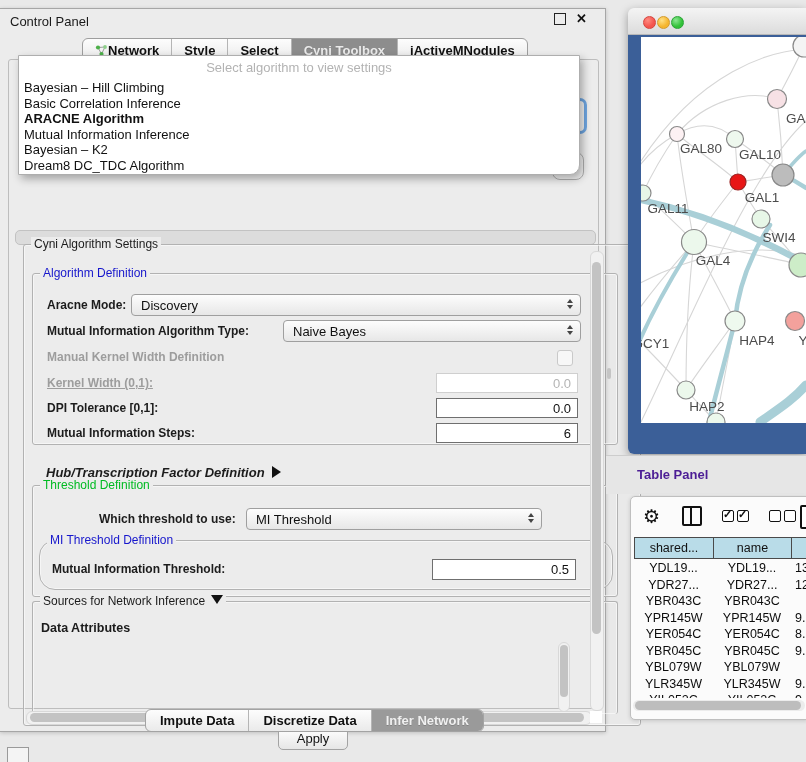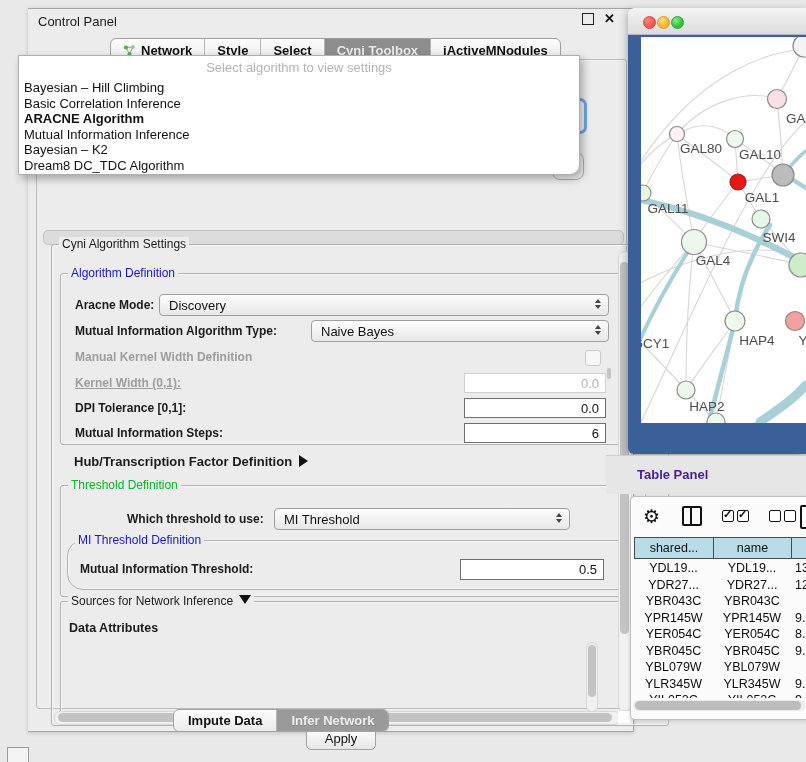--- a/index.html
+++ b/index.html
@@ -1,32 +1,32 @@
 <!DOCTYPE html>
 <html><head>
 <meta charset="utf-8">
 <style>
   html,body{margin:0;padding:0;}
   body{width:806px;height:762px;position:relative;overflow:hidden;background:#e9e9e9;
        font-family:"Liberation Sans",sans-serif;-webkit-font-smoothing:antialiased;}
 
   
   .window-cp{position:absolute;left:0;top:8px;width:605px;height:722px;background:#ececec;
-    border:1px solid #a6a6a6;border-left:none;box-shadow:0 1px 4px rgba(0,0,0,.18);margin-left:28px;}
+    border:1px solid #a6a6a6;border-left:none;box-shadow:0 1px 4px rgba(0,0,0,.18);}
   .cp-title{position:absolute;left:0;top:0;width:100%;height:24px;display:flex;align-items:center;
     font-size:13px;color:#1a1a1a;}
   .cp-title .ttl{margin-left:10px;}
   .winbtns{position:absolute;right:18px;top:4px;display:flex;gap:10px;align-items:center;}
   .float-btn{width:10px;height:10px;border:1.6px solid #222;display:inline-block;background:transparent;}
   .close-btn{font-size:13px;font-weight:900;color:#111;line-height:10px;}
 
   
   .cp-tabs{position:absolute;left:82px;top:29px;height:22px;display:flex;border:1px solid #9e9e9e;
     border-radius:6px 6px 0 0;overflow:hidden;background:linear-gradient(#fdfdfd,#e9e9e9);}
-  .tab{display:flex;align-items:center;gap:5px;padding:0 12px;font-size:13px;font-weight:bold;color:#111;
+  .tab{display:flex;align-items:center;padding:0 12px;font-size:13px;font-weight:bold;color:#111;
     border-right:1px solid #b5b5b5;}
   .tab:last-child{border-right:none;}
   .tab.sel{background:#8d8d8d;color:#ebebeb;text-shadow:0 1px 0 rgba(0,0,0,.15);}
 
   .cp-content{position:absolute;left:8px;top:50px;width:589px;height:648px;border:1px solid #bdbdbd;
     border-radius:3px;background:#ececec;}
 
   .hidden-bar{position:absolute;left:6px;top:170px;width:579px;height:13px;background:#dcdcdc;
     border:1px solid #c2c2c2;border-radius:5px;}
 
@@ -200,21 +200,21 @@
         <div class="tfield" style="left:403px;top:124px;width:142px;height:20px;">
           <span>0.0</span>
         </div>
 
         <div class="lbl" style="left:14px;top:152px;">Mutual Information Steps:</div>
         <div class="tfield" style="left:403px;top:149px;width:142px;height:20px;">
           <span>6</span>
         </div>
       </div>
 
-      <div class="lbl" style="left:22px;top:209px;font-size:13px;">
+      <div class="lbl" style="left:22px;top:220px;font-size:13px;font-style:italic;">
         <span>Hub/Transcription Factor Definition</span><span class="tri-right"></span>
       </div>
 
       <div class="group" style="left:8px;top:240px;width:546px;height:110px;">
         <span class="gtitle green">Threshold Definition</span>
 
         <div class="lbl" style="left:66px;top:26px;">Which threshold to use:</div>
         <div class="combo" style="left:213px;top:22px;width:296px;">
           <span>MI Threshold</span>
           <span class="spin">
@@ -250,20 +250,21 @@
       <div class="sb-corner" style="left:566px;top:466px;width:12px;height:12px;"></div>
     </div>
 
     <div class="apply-btn">
       <span>Apply</span>
     </div>
   </div>
 
   <div class="cp-bottom-tabs" id="cp-bottom-tabs">
       <div class="btab">Impute Data</div>
+      <div class="btab">Discretize Data</div>
       <div class="btab sel">Infer Network</div>
     </div>
 </div>
 
 <div class="popup">
   <div class="prompt">Select algorithm to view settings</div>
   <div id="popup-list">
       <div class="pitem">Bayesian – Hill Climbing</div>
       <div class="pitem">Basic Correlation Inference</div>
       <div class="pitem bold">ARACNE Algorithm</div>

